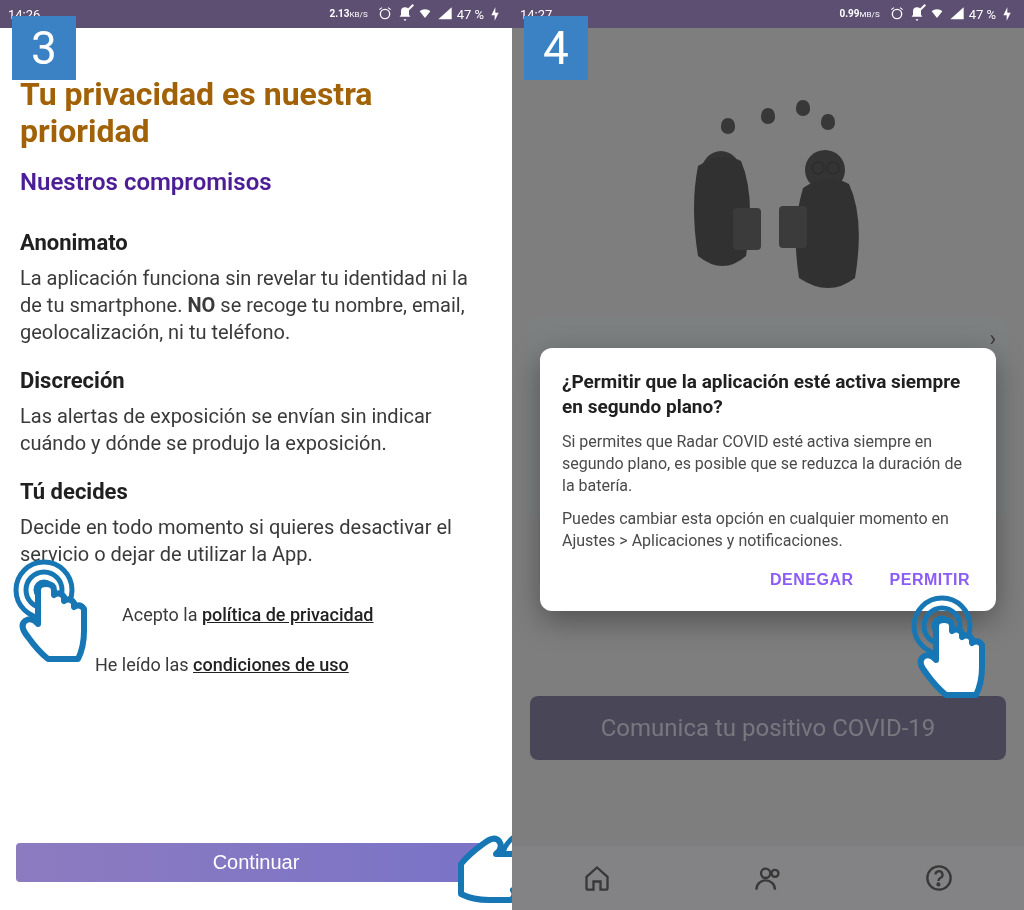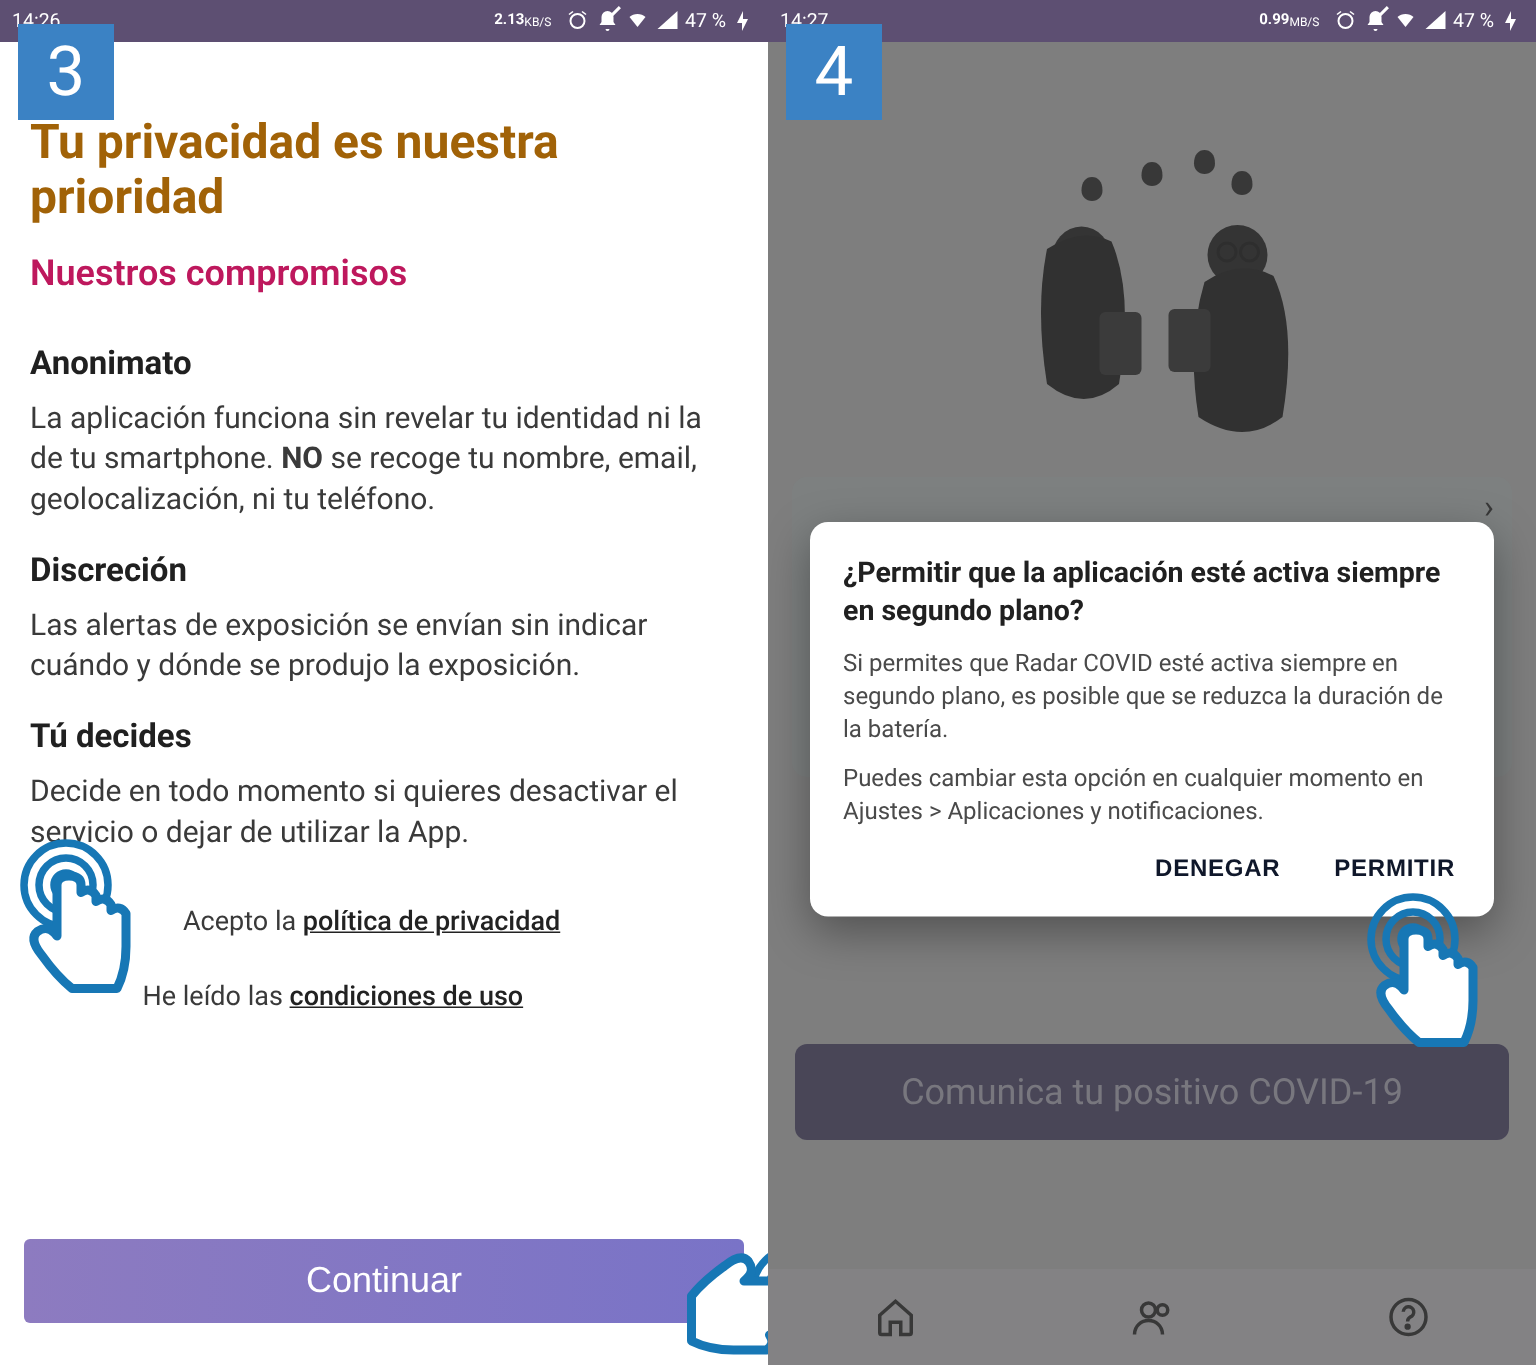--- a/index.html
+++ b/index.html
@@ -38,34 +38,34 @@
     color: #fff;
     font-size: 46px;
     font-weight: 400;
     display: flex; align-items: center; justify-content: center;
     z-index: 50;
   }
 
   
   .s1-content { padding: 48px 20px 0; height: calc(910px - 28px); overflow: hidden; position: relative; }
   .s1-title { font-size: 32px; font-weight: 700; color: #a16207; line-height: 1.15; margin-bottom: 18px;}
-  .s1-subtitle { font-size: 24px; font-weight: 600; color: #be185d; margin-bottom: 34px;}
+  .s1-subtitle { font-size: 24px; font-weight: 600; color: #4c1d95; margin-bottom: 34px;}
   .sec-h { font-size: 22px; font-weight: 700; color: #202020; margin-top: 10px; margin-bottom: 10px;}
   .sec-p { font-size: 20px; color: #3a3a3a; line-height: 1.35; margin-bottom: 22px;}
   .sec-p .strong { font-weight:700; }
   .checks { margin-top: 18px; margin-left: 0px;}
   .check-row { display: flex; align-items:center; gap:14px; min-height:50px; font-size:18px;padding-left:32px;}
   .check-row .box { width:20px; height:20px; border:3px solid #000; flex-shrink:0; position:relative;}
   .check-row .box.checked::after { content:""; position:absolute; inset:3px; background:#000;}
   .check-row .label { color:#3a3a3a;}
   .check-row .label .link { text-decoration: underline; color:#222; font-weight:500;}
   .continue-btn {
-    position: absolute; left: 16px; right: 16px; bottom: 28px; height: 56px; border-radius: 4px;
+    position: absolute; left: 16px; right: 16px; bottom: 28px; height: 39px; border-radius: 4px;
     background: linear-gradient(90deg,#8d7bc0 0%, #7973c7 100%);
-    color: #fff; font-size: 24px; font-weight:500;
+    color: #fff; font-size: 20px; font-weight:500;
     display:flex; align-items:center; justify-content:center;
     border:none; cursor:pointer;margin-top:26px;
   }
 
   
   .screen2 { background: #e9e9e9; }
   .s2-body { height: calc(910px - 28px); position: relative; }
   .s2-dim { position:absolute; inset:0; background: rgba(60,60,60,0.62); }
   .illustration {
     position:absolute; top: 50px; left:0; right:0; height: 240px;
@@ -94,21 +94,21 @@
   
   .dialog {
     position:absolute; top: 320px; left: 28px; right: 28px;
     background:#fff; border-radius: 12px; padding: 22px 22px 14px;
     box-shadow: 0 10px 30px rgba(0,0,0,.35);
     z-index: 10;
   }
   .dialog-title { font-size:19px; font-weight:700; color:#202020; line-height:1.3; margin-bottom: 12px;}
   .dialog-body { font-size:16px; color:#4a4a4a; line-height:1.35; margin-bottom:12px;}
   .dialog-actions { display:flex; justify-content:flex-end; gap:28px; margin-top:6px;}
-  .dialog-btn { background:none; border:none; font-size:16px; font-weight:700; color:#0f172a; letter-spacing:.5px; cursor:pointer; padding:8px 4px;}
+  .dialog-btn { background:none; border:none; font-size:16px; font-weight:700; color:#8b5cf6; letter-spacing:.5px; cursor:pointer; padding:8px 4px;}
 
   
   .hand { position:absolute; z-index:80; width:120px; height:120px; pointer-events:none;}
   .hand svg { width:100%; height:100%; }
 
   
   .people svg { width: 330px; height: 240px; }
 
   .slash { position:absolute; left:6px; top:2px; width:12px; height:2px; background:#fff; transform:rotate(-45deg); }
 </style>

